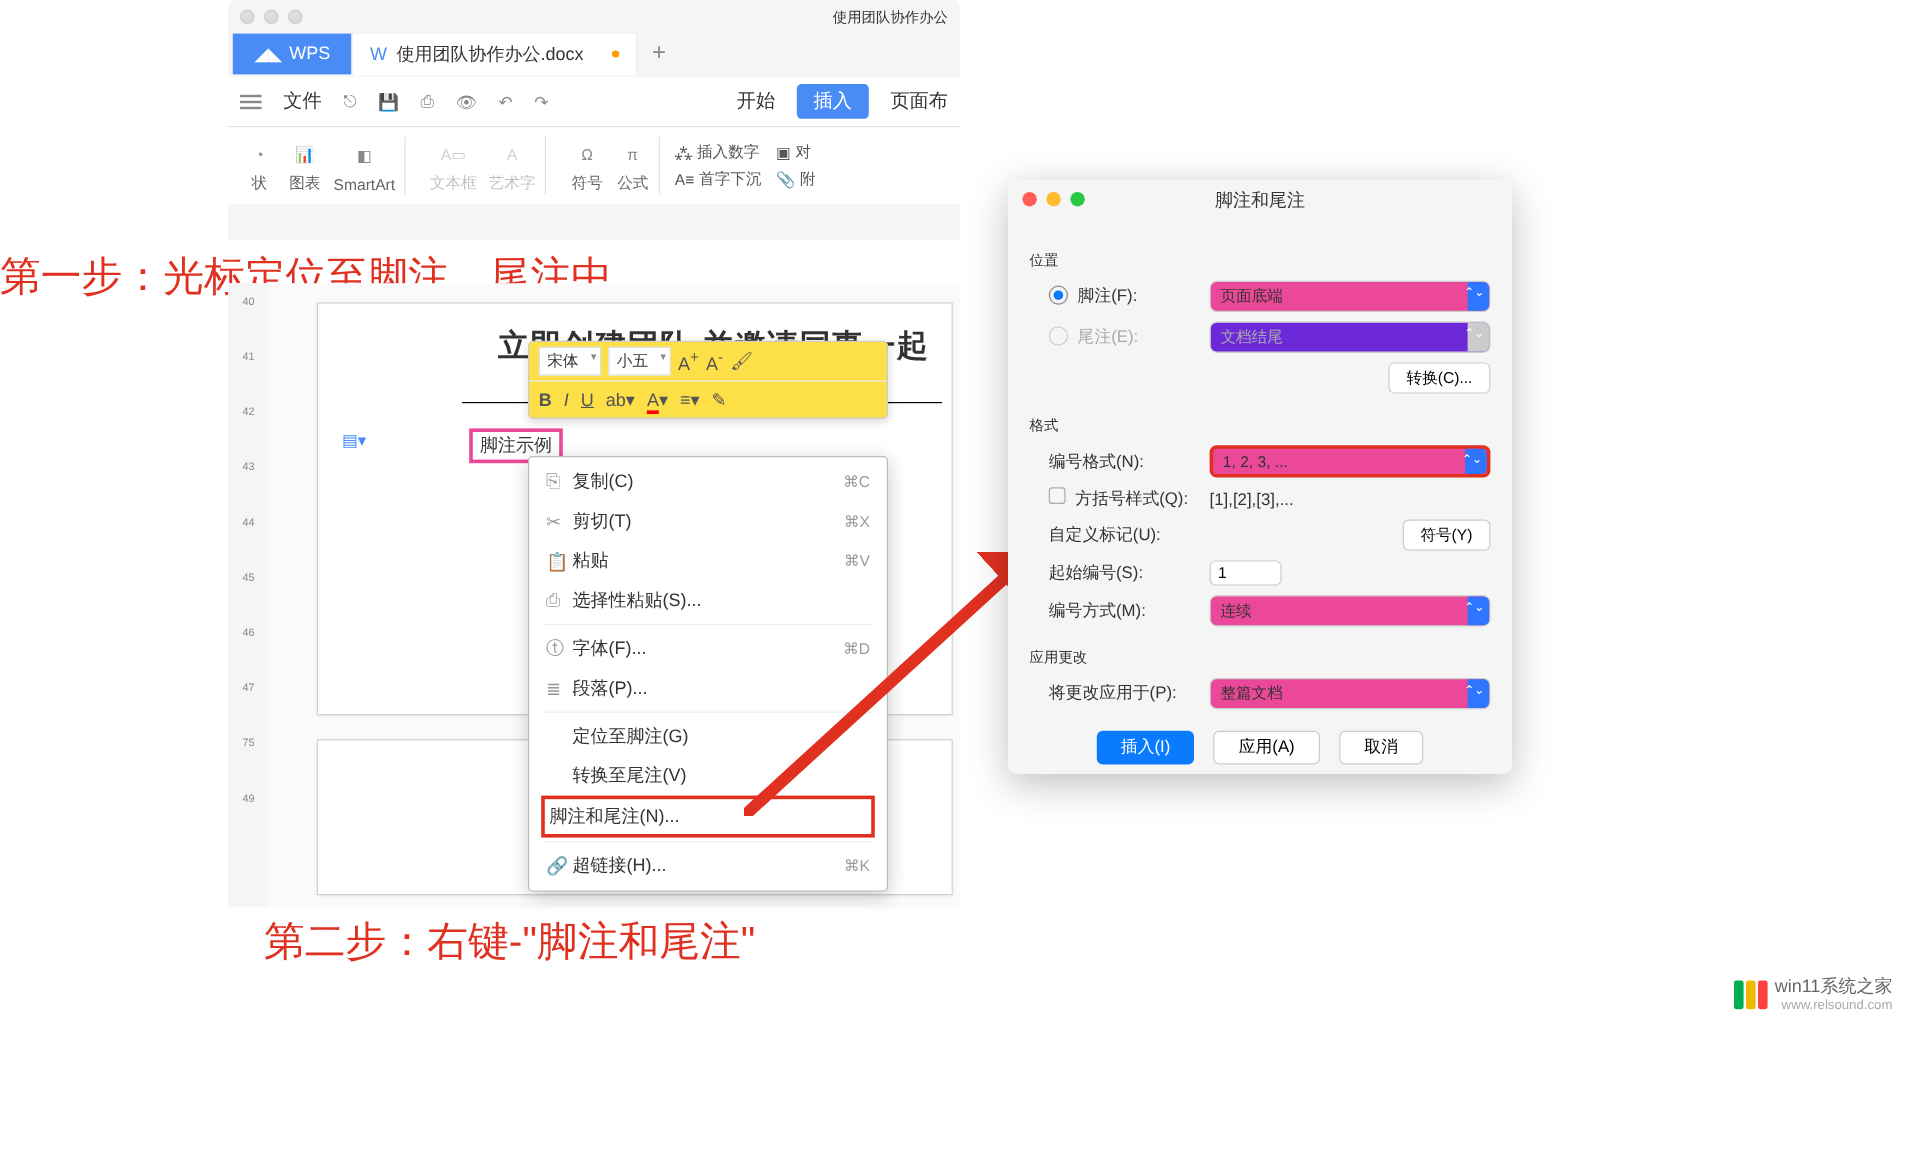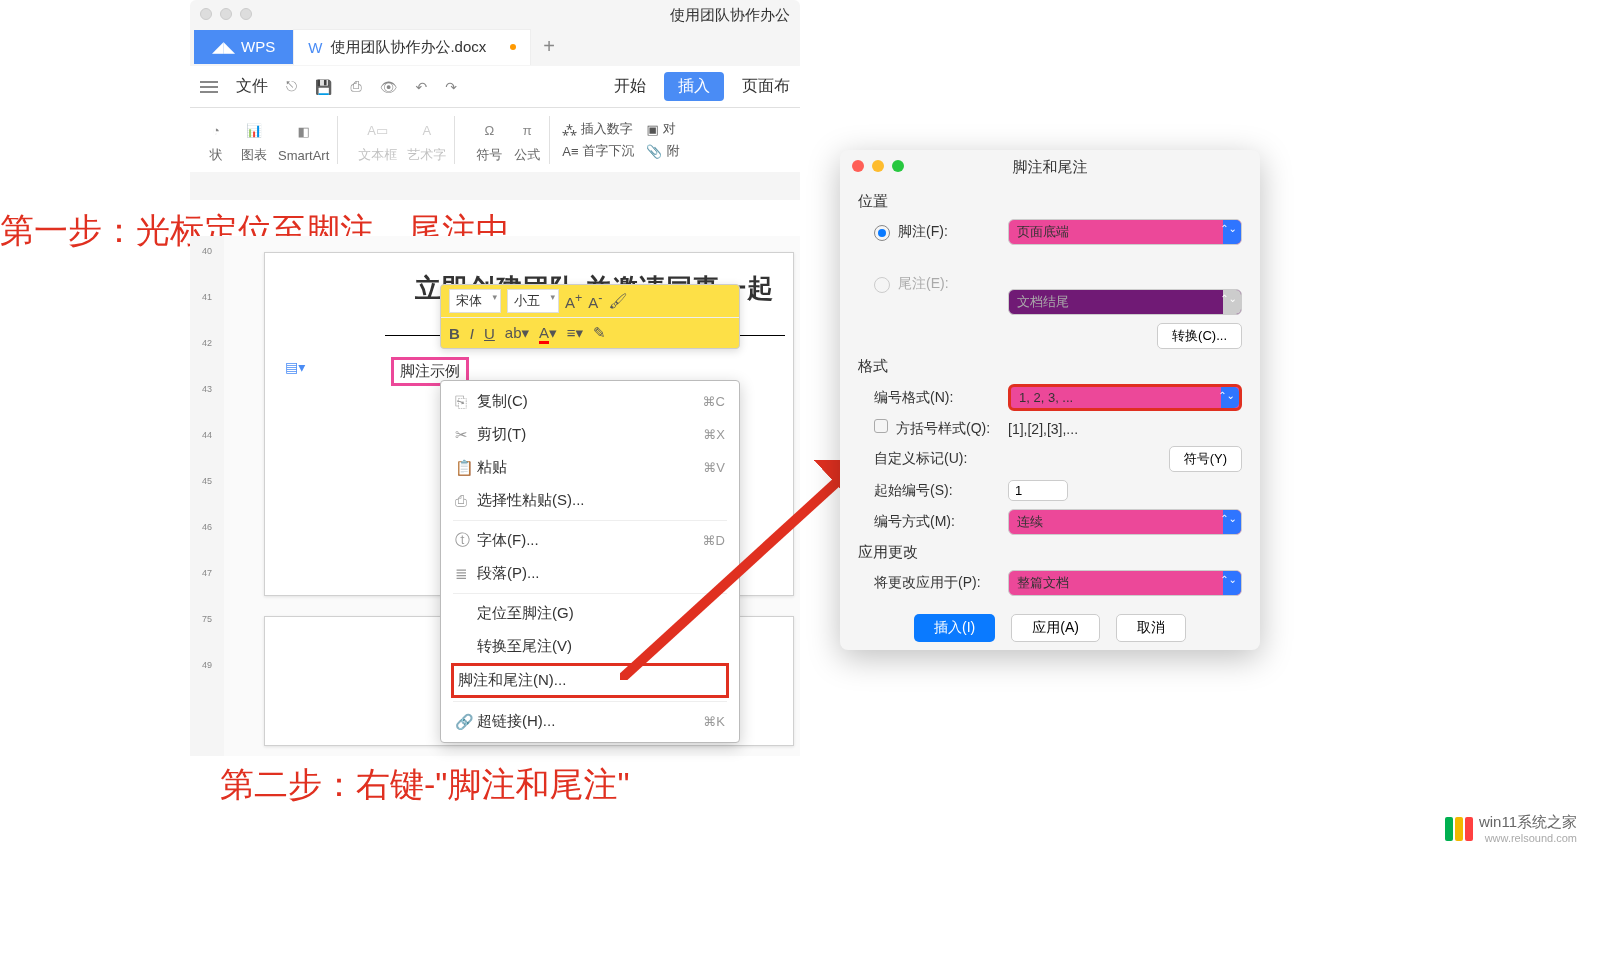--- a/index.html
+++ b/index.html
@@ -2,21 +2,21 @@
 <html><head>
   <meta charset="utf-8">
   <style>
     * { box-sizing: border-box; margin: 0; padding: 0; }
     body { font-family: -apple-system, "Helvetica Neue", Arial, sans-serif; background: #fff; width: 1597px; height: 964px; position: relative; font-size: 14px; color: #333; }
     
     
     .wps-window { position: absolute; left: 190px; top: 0; width: 610px; height: 200px; background: #f5f5f5; border-radius: 6px 6px 0 0; overflow: visible; }
     .mac-controls { position: absolute; left: 10px; top: 8px; display: flex; gap: 8px; }
     .mac-dot { width: 12px; height: 12px; border-radius: 50%; background: #ddd; border: 1px solid #ccc; }
-    .title-bar { text-align: right; padding: 6px 10px 2px 0; font-size: 15px; color: #333; }
+    .title-bar { text-align: right; padding: 6px 10px 2px 0; font-size: 12px; color: #333; }
     
     .tabs-row { display: flex; align-items: center; padding: 0 4px; background: #f5f5f5; }
     .wps-tab { background: #4a8cf5; color: #fff; padding: 8px 18px; display: flex; align-items: center; gap: 6px; font-size: 15px; }
     .doc-tab { background: #fff; padding: 8px 14px; display: flex; align-items: center; gap: 8px; border: 1px solid #eee; border-bottom: none; font-size: 15px; }
     .doc-tab .dot { width: 6px; height: 6px; border-radius: 50%; background: #f90; margin-left: 16px; }
     .add-tab { padding: 8px 12px; color: #888; font-size: 20px; }
     
     .menu-row { display: flex; align-items: center; padding: 6px 10px; gap: 18px; background: #fff; border-bottom: 1px solid #e0e0e0; }
     .menu-item { font-size: 16px; color: #333; }
     .menu-btn-insert { background: #4a8cf5; color: #fff; padding: 4px 14px; border-radius: 4px; font-size: 16px; }
@@ -68,33 +68,33 @@
     
     
     .dialog { position: absolute; left: 840px; top: 150px; width: 420px; background: #f5f5f5; border-radius: 8px; box-shadow: 0 8px 32px rgba(0,0,0,0.25); }
     .dialog-title-bar { position: relative; padding: 8px; text-align: center; font-size: 15px; }
     .dialog-dots { position: absolute; left: 12px; top: 10px; display: flex; gap: 8px; }
     .dlg-dot { width: 12px; height: 12px; border-radius: 50%; }
     .dlg-red { background: #ff5f57; }
     .dlg-yellow { background: #febc2e; }
     .dlg-green { background: #28c840; }
     .dialog-body { padding: 6px 18px; }
-    .dlg-section { font-size: 15px; margin: 1px 0 8px 0; }
+    .dlg-section { font-size: 12px; margin: 18px 0 8px 0; }
     .dlg-row { display: flex; align-items: center; margin: 8px 0; }
     .dlg-row .lbl { width: 150px; font-size: 14px; }
     .dlg-row .lbl.indent { padding-left: 16px; }
-    .dlg-row .rad { display: flex; align-items: flex-end; gap: 8px; }
+    .dlg-row .rad { display: flex; align-items: flex-start; gap: 8px; }
     .radio { width: 16px; height: 16px; border-radius: 50%; border: 1px solid #888; display: inline-flex; align-items: center; justify-content: center; }
     .radio.checked::after { content: ""; width: 8px; height: 8px; border-radius: 50%; background: #0a7aff; }
     .radio.unchecked { border-color: #ccc; }
     .chk { width: 14px; height: 14px; border: 1px solid #aaa; border-radius: 3px; display: inline-block; margin-right: 8px; }
     .dlg-select { flex: 1; background: #ec4899; border: 1px solid #ccc; border-radius: 6px; padding: 3px 22px 3px 8px; font-size: 13px; position: relative; }
     .dlg-select::after { content: ""; position: absolute; right: 0; top: 0; bottom: 0; width: 18px; background: #2f75ff; border-radius: 0 5px 5px 0; }
     .dlg-select .caret { position: absolute; right: 4px; top: 3px; color: #fff; font-size: 10px; z-index: 2; }
-    .dlg-select.disabled { background: #701a75; color: #aaa; margin-top: 36px; }
+    .dlg-select.disabled { background: #6d28d9; color: #aaa; }
     .dlg-select.disabled::after { background: #ccc; }
     .dlg-select.highlight { border: 3px solid #e03020; }
     .dlg-btn-row { display: flex; justify-content: flex-end; margin: 2px 0 8px 0; }
     .dlg-btn { background: #fff; border: 1px solid #ccc; border-radius: 5px; padding: 3px 14px; font-size: 13px; }
     .dlg-footer { display: flex; justify-content: center; gap: 16px; padding: 10px 0 2px 0; }
     .dlg-btn-primary { background: #0a7aff; color: #fff; border: none; border-radius: 5px; padding: 4px 20px; font-size: 14px; }
     .dlg-btn-default { background: #fff; border: 1px solid #ccc; border-radius: 5px; padding: 4px 20px; font-size: 14px; }
     .dlg-input { width: 60px; background: #fff; border: 1px solid #ccc; border-radius: 5px; padding: 2px 6px; font-size: 13px; }
     
     

